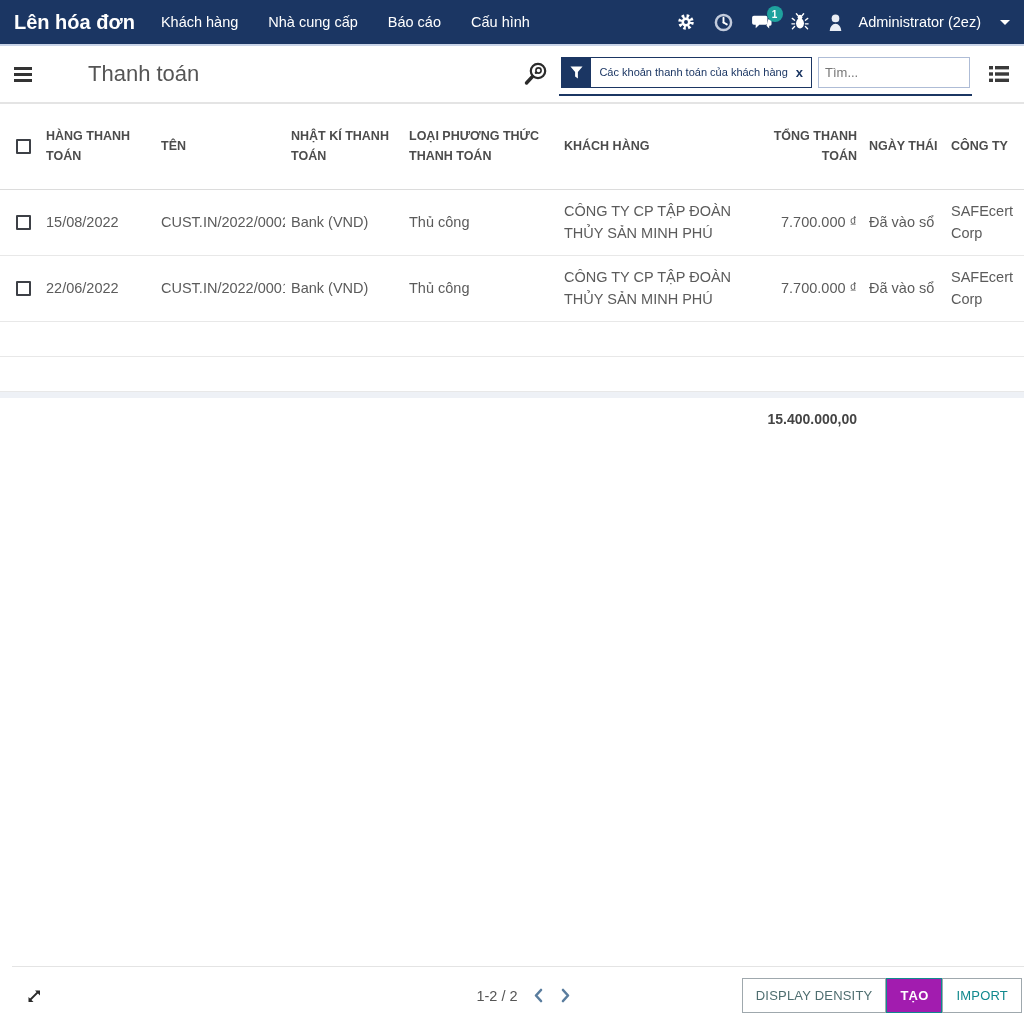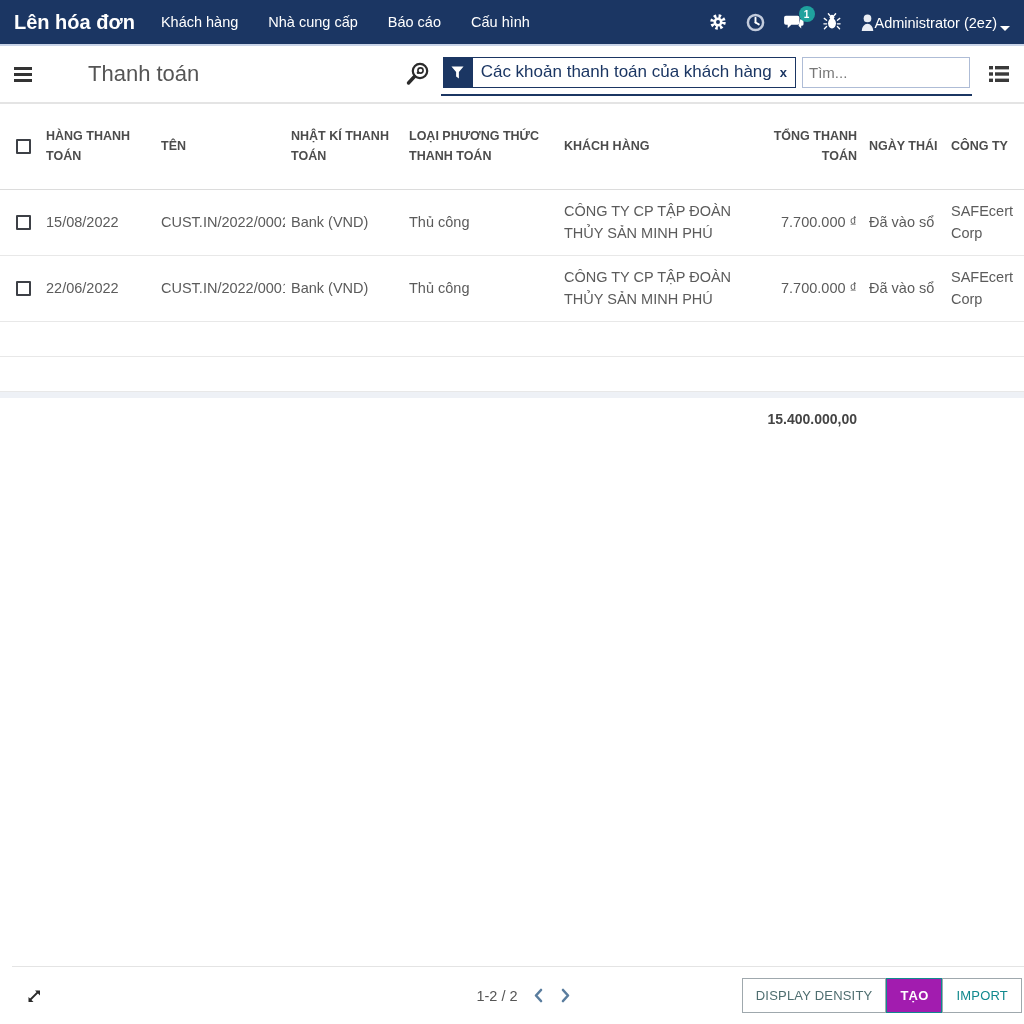--- a/index.html
+++ b/index.html
@@ -27,21 +27,21 @@
   .nav-right { margin-left: auto; display: flex; align-items: center; gap: 19px; }
   .nav-icon { position: relative; display: flex; align-items: center; cursor: pointer; }
   .badge {
     position: absolute; top: -7px; right: -11px;
     background: #1fa29e; color: #fff;
     min-width: 16px; height: 16px; border-radius: 50%;
     font-size: 10px; font-weight: bold;
     display: flex; align-items: center; justify-content: center;
     padding: 0 3px;
   }
-  .user-menu { display: flex; align-items: flex-end; gap: 0; font-size: 14.5px; cursor: pointer; }
+  .user-menu { display: flex; align-items: center; gap: 16px; font-size: 14.5px; cursor: pointer; }
   .caret {
     width: 0; height: 0; margin-left: 3px;
     border-left: 5px solid transparent; border-right: 5px solid transparent;
     border-top: 5px solid #ffffff;
   }
 
   
   .control-bar {
     height: 57px;
     display: flex;
@@ -63,27 +63,27 @@
   .facet { display: flex; align-items: stretch; height: 31px; cursor: pointer; }
   .facet-icon-box {
     width: 30px; background: #1b3663;
     display: flex; align-items: center; justify-content: center;
   }
   .facet-label-box {
     border: 1px solid #1b3663; border-left: none;
     display: flex; align-items: center; gap: 8px;
     padding: 0 8px; background: #fff;
   }
-  .facet-text { color: #1b3663; font-size: 17px; white-space: nowrap; }
+  .facet-text { color: #1b3663; font-size: 11px; white-space: nowrap; }
   .facet-close { color: #1b3663; font-size: 13px; font-weight: bold; cursor: pointer; }
   .search-input {
-    width: 168px; height: 31px;
+    width: 152px; height: 31px;
     border: 1px solid #aebcd6;
     font-family: "Liberation Sans", sans-serif;
-    font-size: 15px; color: #0f172a;
+    font-size: 13px; color: #0f172a;
     padding: 0 6px; outline: none;
   }
   .search-input::placeholder { color: #777; }
   .view-switch { margin-left: 16px; cursor: pointer; display: flex; align-items: center; }
 
   
   table.list {
     width: 1024px;
     border-collapse: collapse;
     table-layout: fixed;

